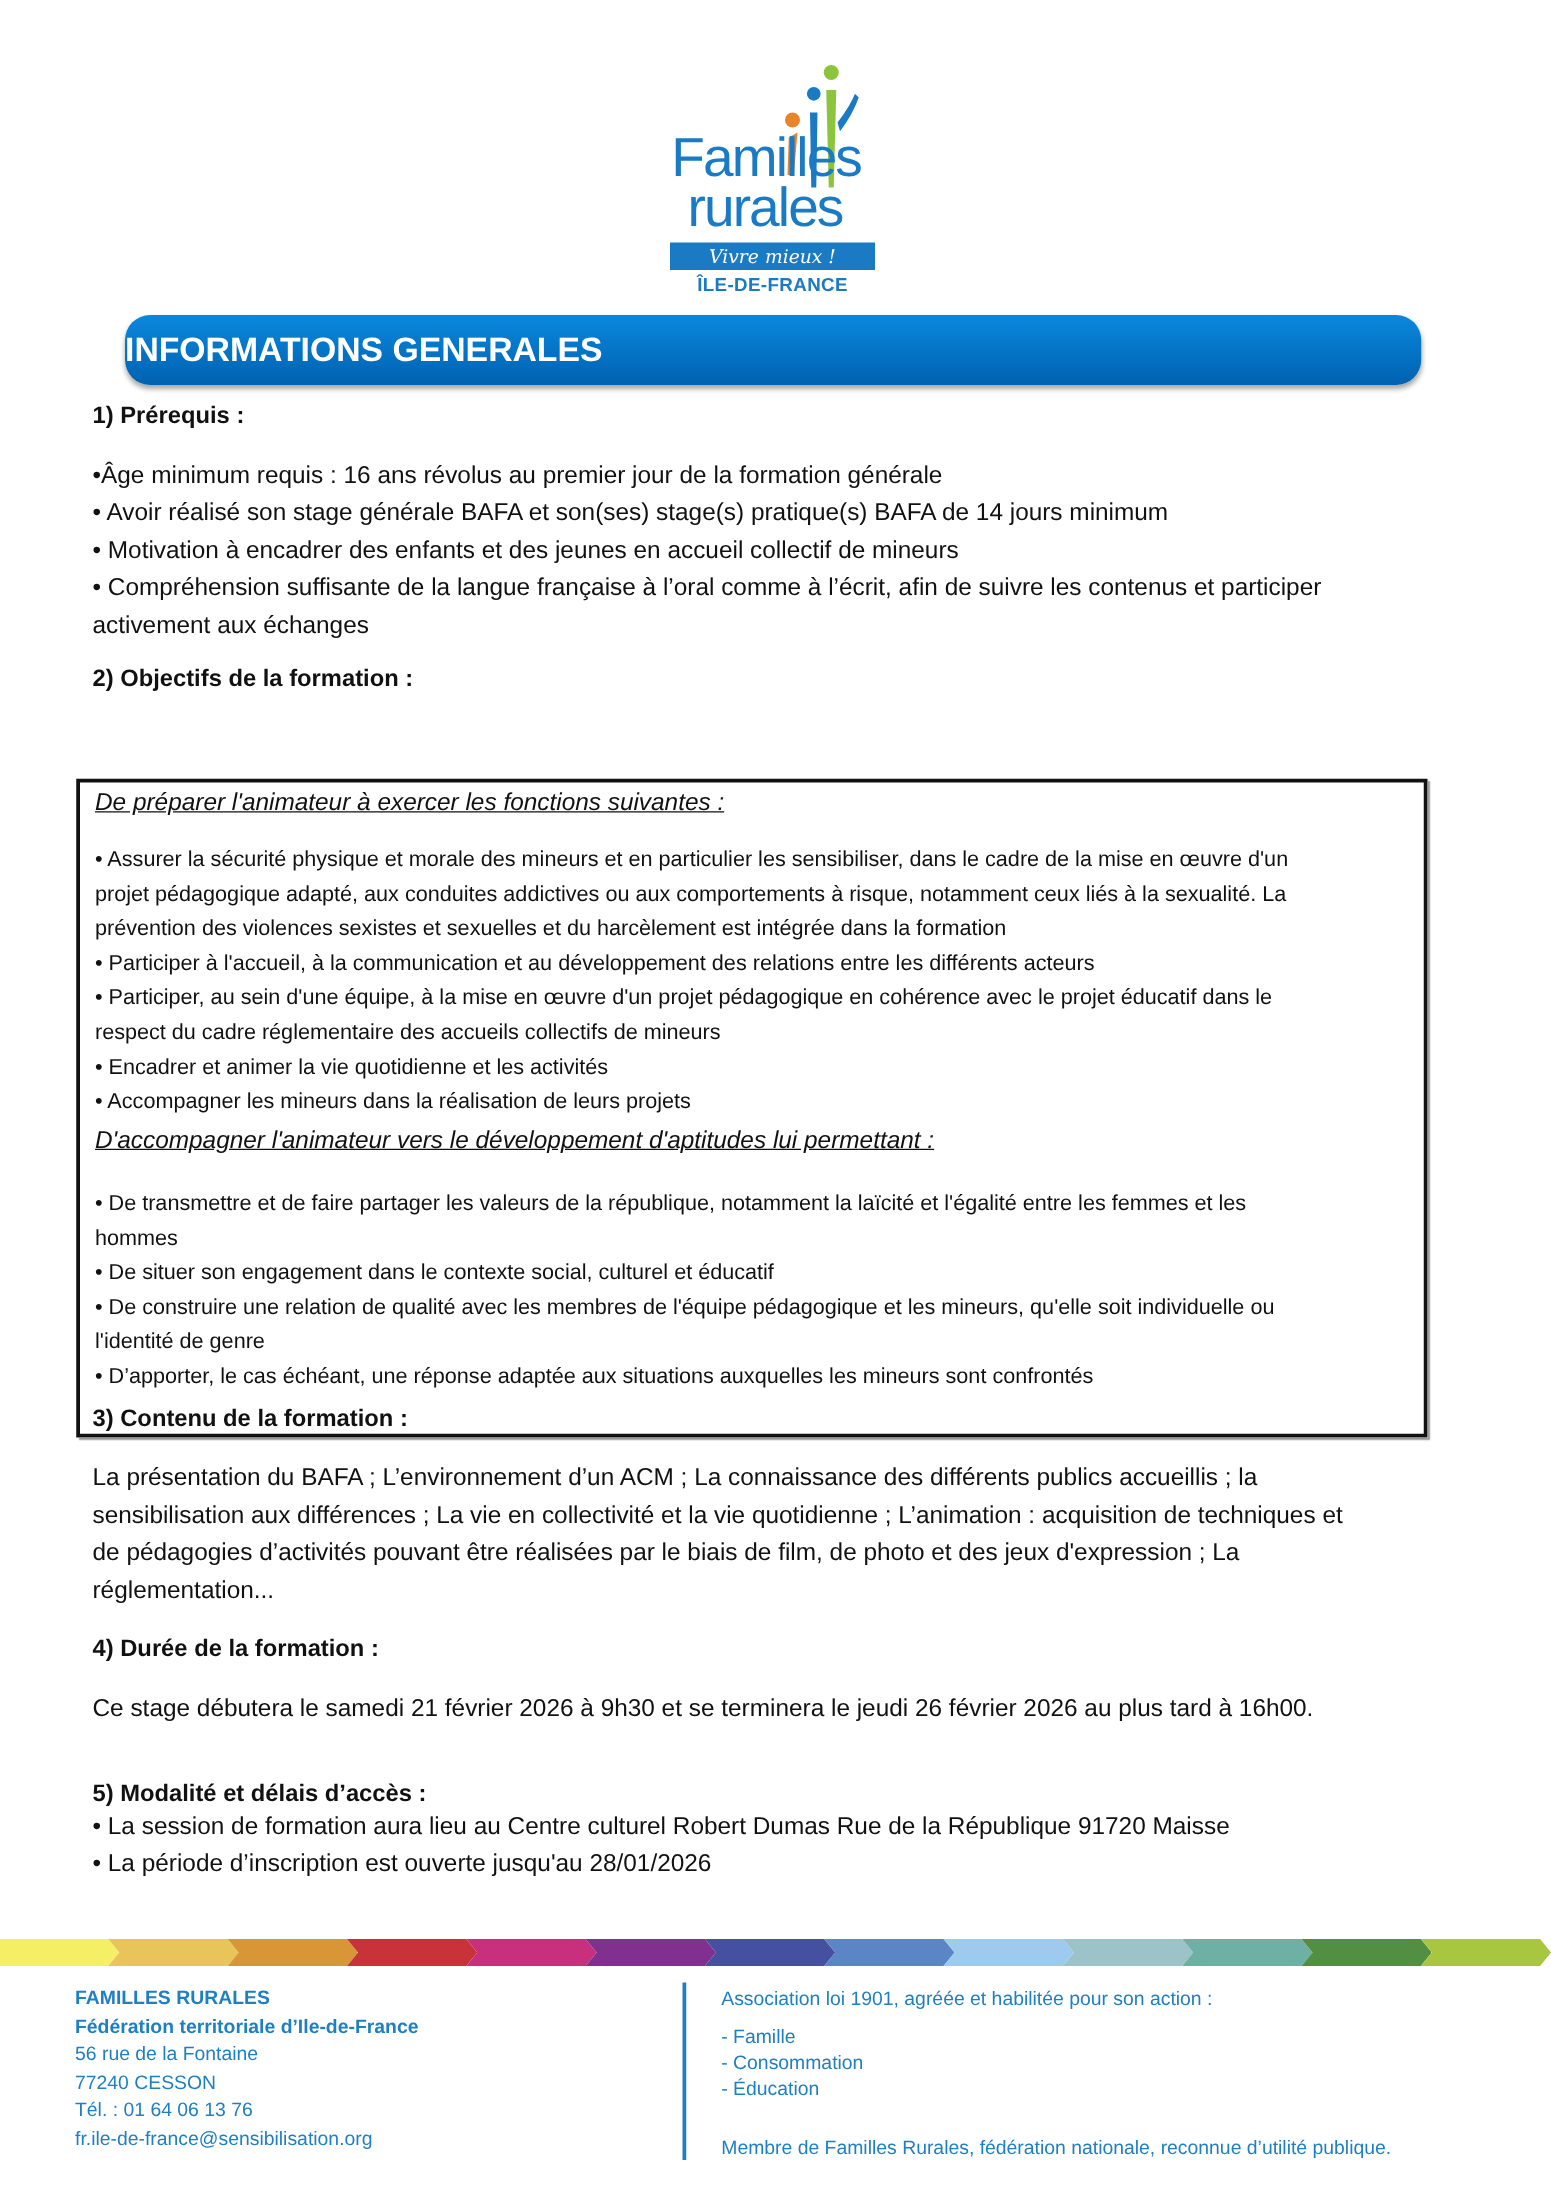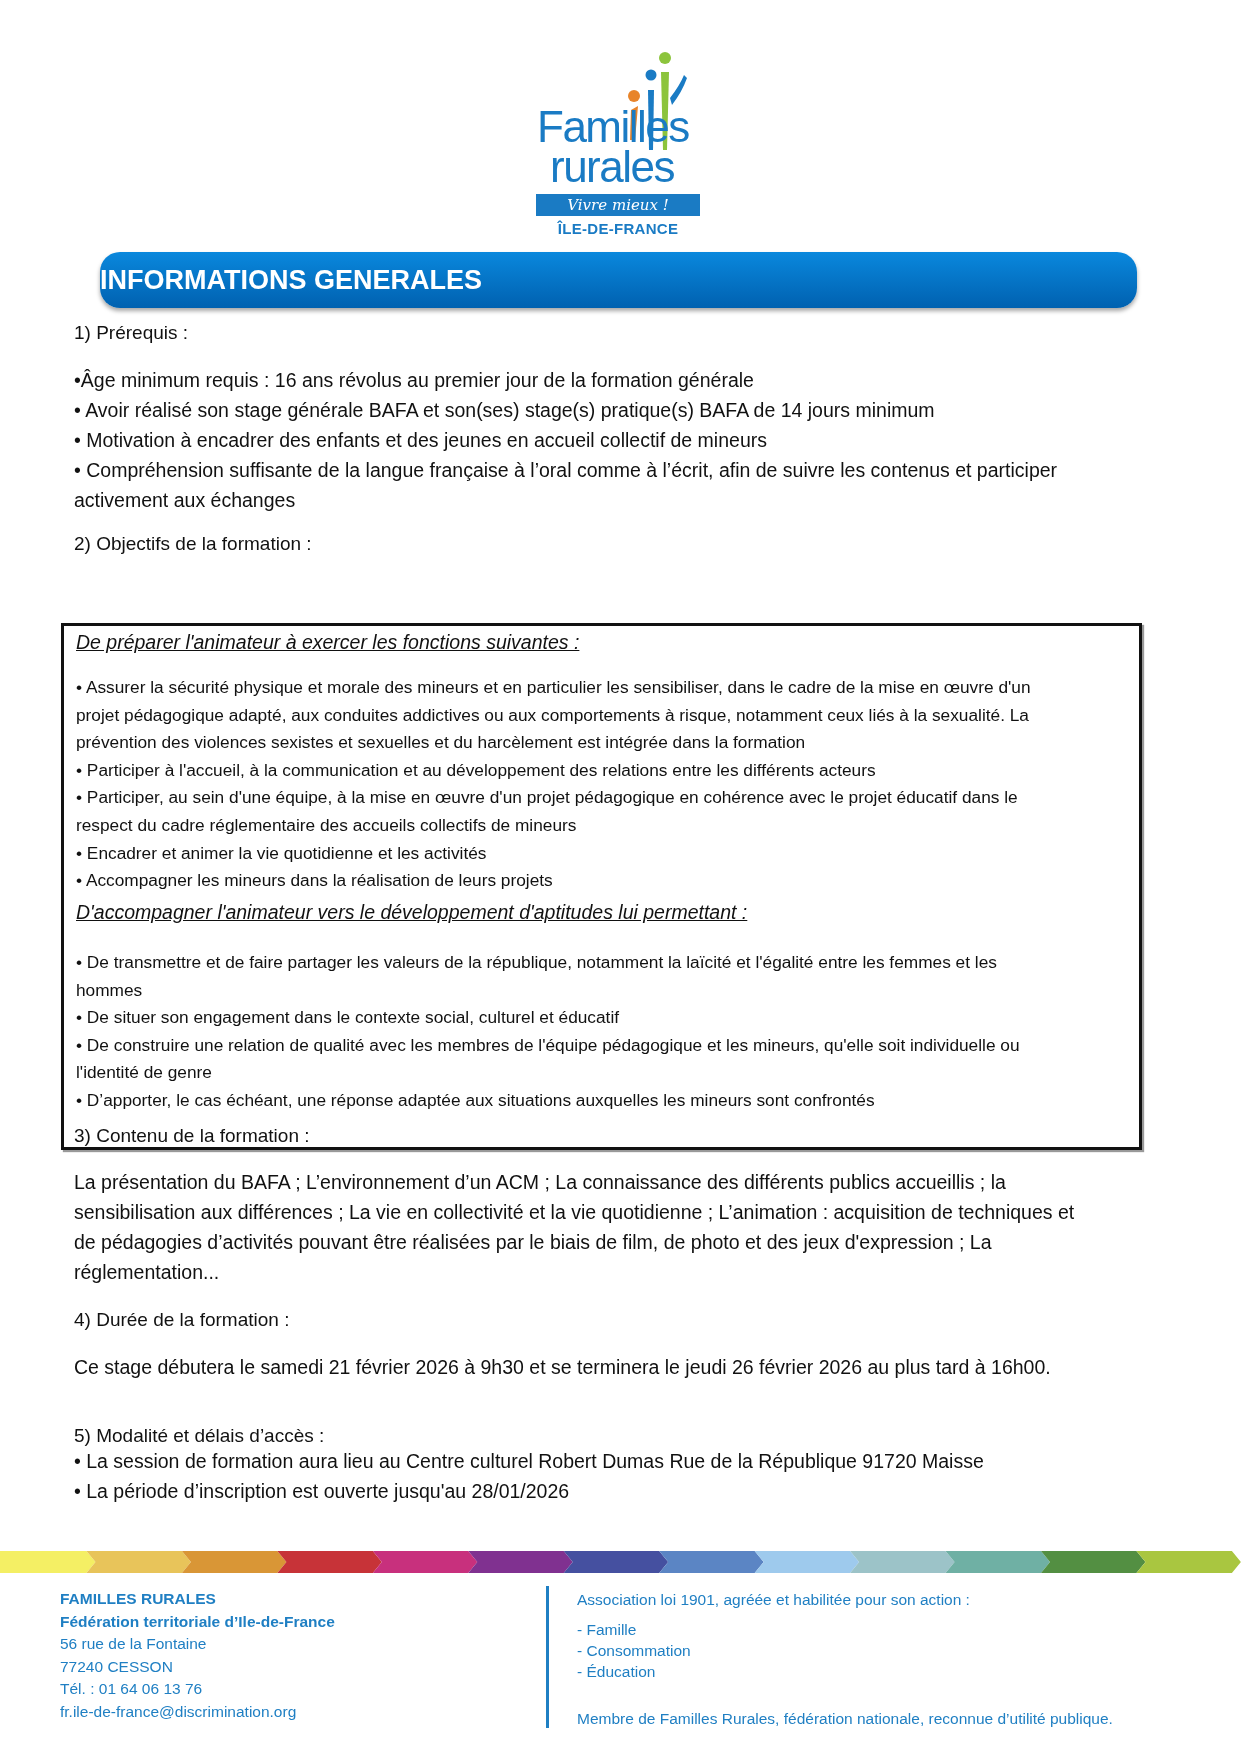--- a/index.html
+++ b/index.html
@@ -17,21 +17,21 @@
                     color: #1a7bc4; font-size: 15px; font-weight: bold; letter-spacing: 0.3px; }
     .logo svg { position: absolute; left: 0; top: 0; }
 
     .banner { position: absolute; left: 100px; top: 252px; width: 1037px; height: 56px;
               border-radius: 20px;
               background: linear-gradient(#0a88dd, #0061b0);
               box-shadow: 0 3px 4px rgba(0,0,0,0.35);
               color: #fff; text-align: left; font-weight: bold;
               font-size: 27px; line-height: 56px; }
 
-    .h { position: absolute; left: 74px; font-weight: normal; font-size: 19px; color: #111; }
+    .h { position: absolute; left: 74px; font-weight: bold; font-size: 19px; color: #111; }
     .p { position: absolute; left: 74px; font-size: 19.5px; line-height: 30px; color: #111; width: 1080px; }
     .p div { white-space: nowrap; }
 
     .box { position: absolute; left: 61px; top: 575px; width: 1075px; height: 521px;
            border: 3px solid #111; box-shadow: 2px 2px 1px #999; margin-top: 48px; }
     .box .sub { position: absolute; left: 12px; font-style: italic; text-decoration: underline;
                 font-size: 19.5px; color: #111; white-space: nowrap; }
     .box .items { position: absolute; left: 12px; font-size: 17.3px; line-height: 27.6px; color: #111; }
     .box .items div { white-space: nowrap; }
 
@@ -138,21 +138,21 @@
     <div class="seg arrow" style="background: rgb(83, 143, 66); margin-left: -9px; flex: 0 0 104.462px;"></div>
     <div class="seg arrow" style="background: rgb(169, 198, 64); margin-left: -9px; flex: 0 0 104.462px;"></div>
   </div>
 
 <div class="footer-left">
   <div class="b">FAMILLES RURALES</div>
   <div class="b">Fédération territoriale d’Ile-de-France</div>
   <div>56 rue de la Fontaine</div>
   <div>77240 CESSON</div>
   <div>Tél. : 01 64 06 13 76</div>
-  <div>fr.ile-de-france@discrimination.org</div>
+  <div>fr.ile-de-france@sensibilisation.org</div>
 </div>
 <div class="footer-divider"></div>
 <div class="footer-right">
   <div>Association loi 1901, agréée et habilitée pour son action :</div>
   <div style="height:9px;"></div>
   <div>- Famille</div>
   <div>- Consommation</div>
   <div>- Éducation</div>
   <div style="height:26px;"></div>
   <div>Membre de Familles Rurales, fédération nationale, reconnue d’utilité publique.</div>

